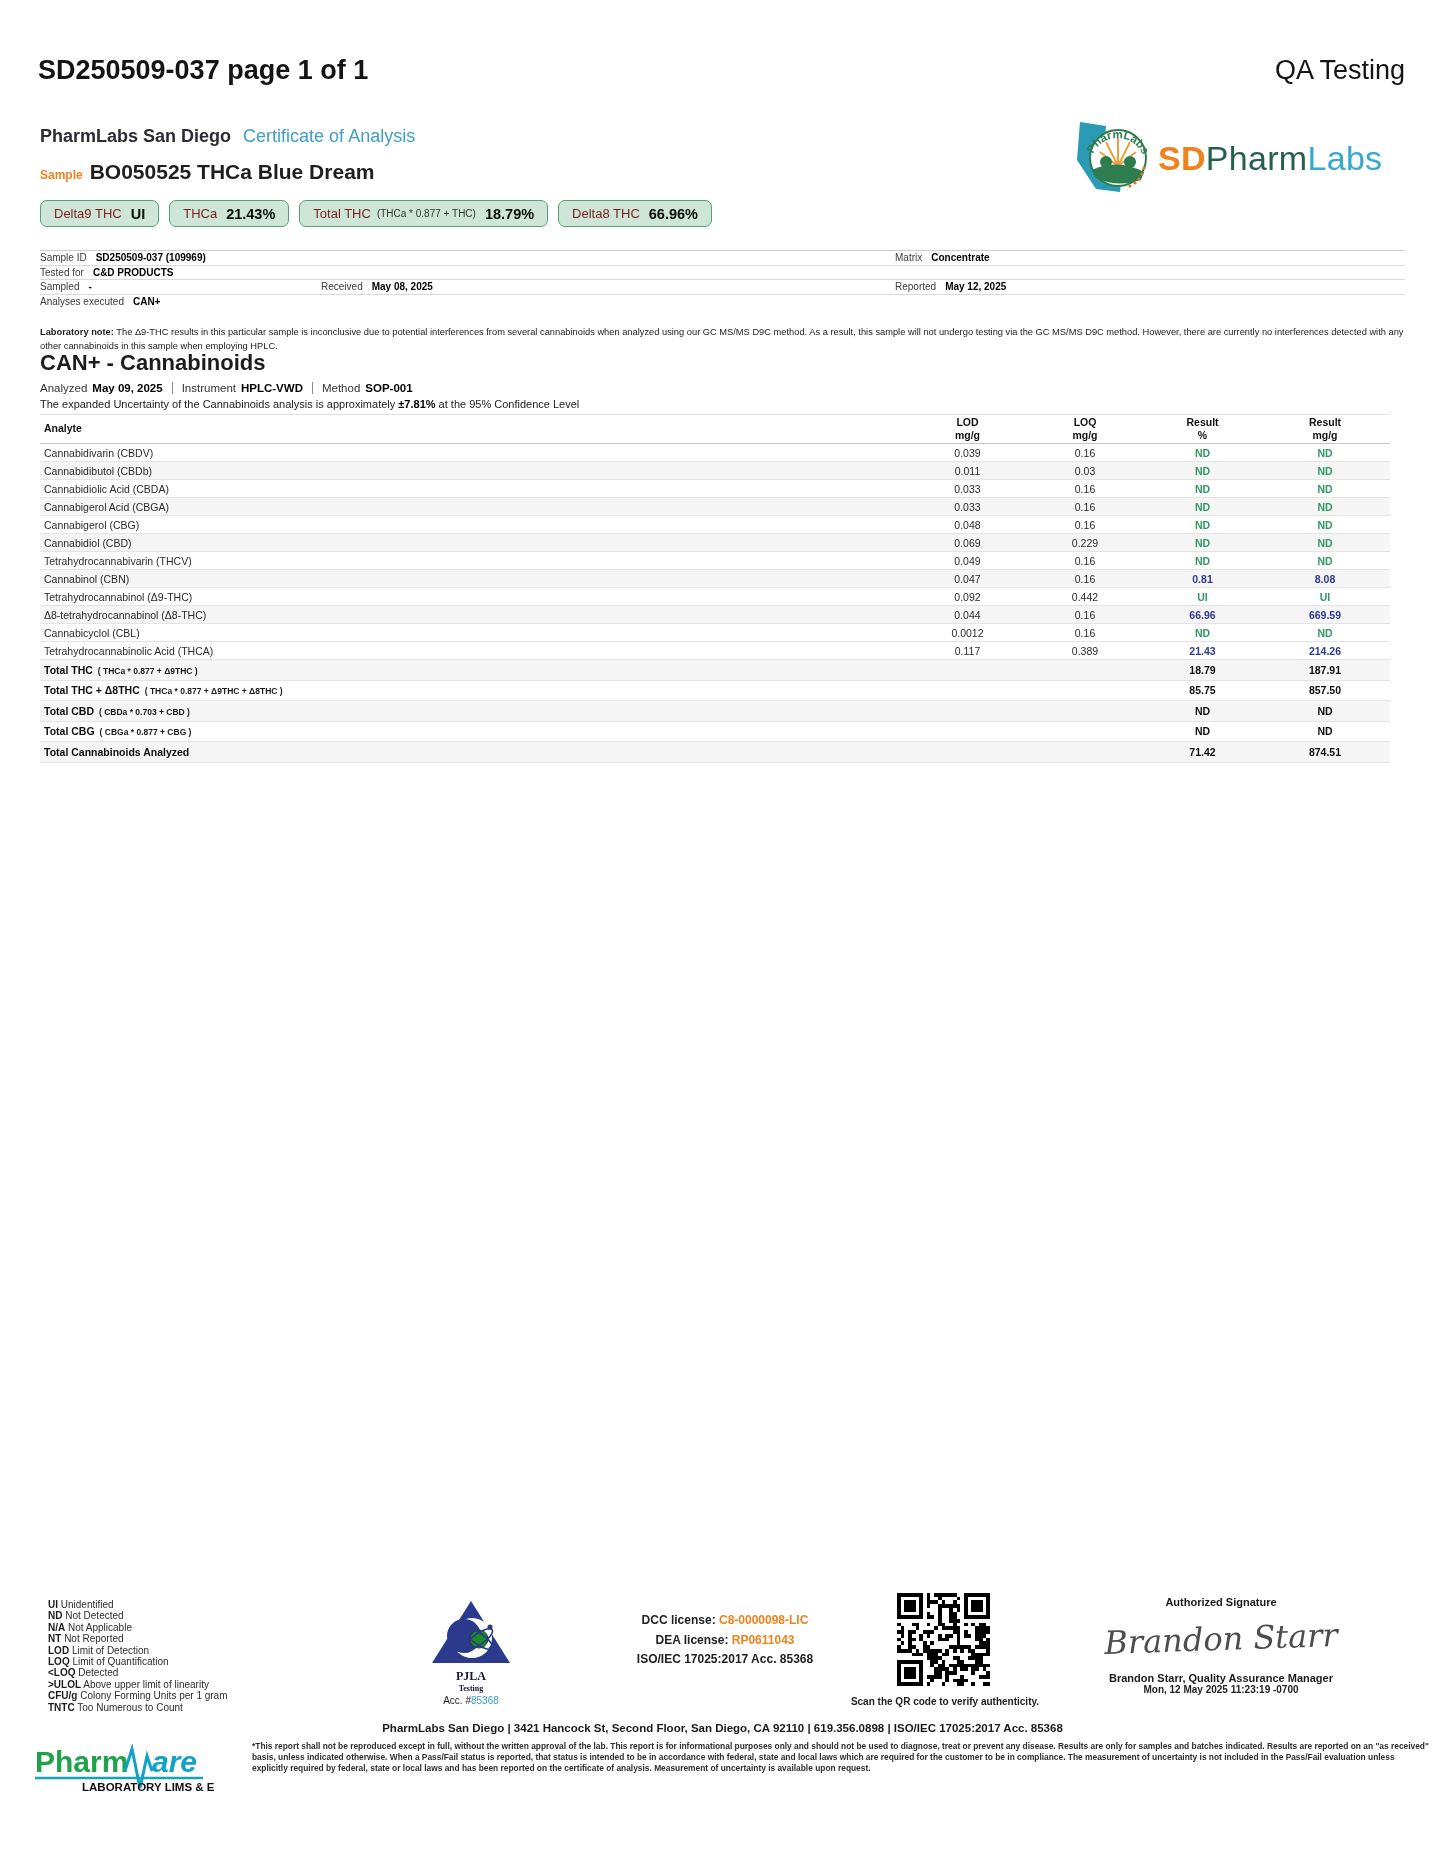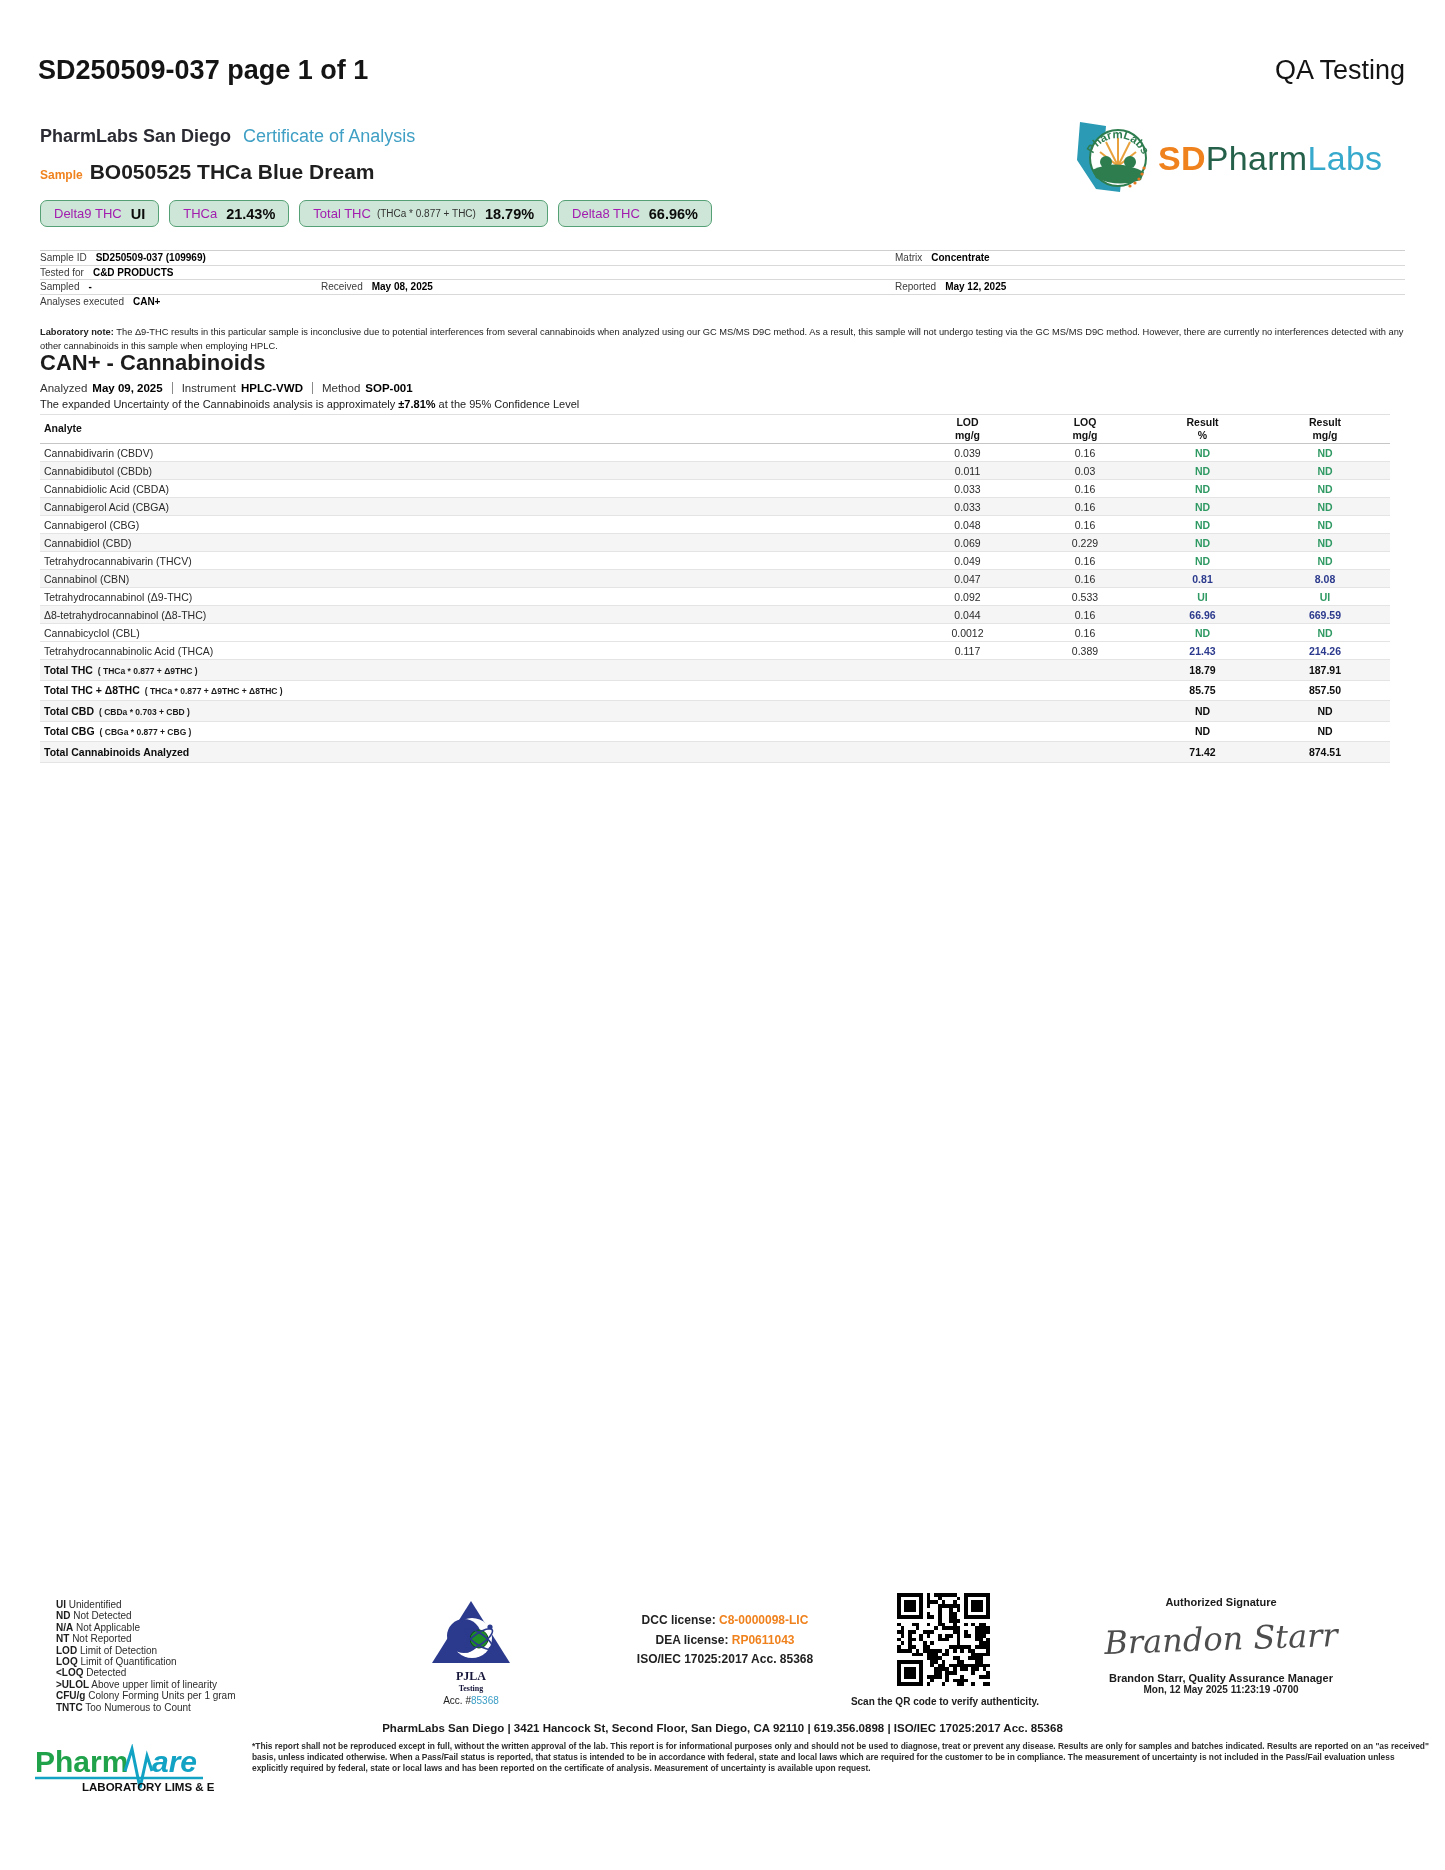--- a/index.html
+++ b/index.html
@@ -21,21 +21,21 @@
   .sd-logo { position:absolute; left:1068px; top:116px; display:flex; align-items:center; gap:6px; }
   .sd-text { font-size:34px; letter-spacing:0.3px; white-space:nowrap; }
   .sd-text .sd { color:#f0821e; font-weight:700; }
   .sd-text .pharm { color:#25604b; font-weight:500; }
   .sd-text .labs { color:#36a9cc; font-weight:500; }
 
   
   .badges { position:absolute; left:40px; top:200px; display:flex; gap:10px; }
   .badge { display:flex; align-items:center; gap:9px; height:27px; padding:0 13px;
            background:#cde6d7; border:1.6px solid #55a075; border-radius:7px; box-sizing:border-box; }
-  .b-label { font-size:13px; color:#a21caf; font-weight:500; white-space:nowrap; }
+  .b-label { font-size:13px; color:#7f1d1d; font-weight:500; white-space:nowrap; }
   .b-formula { font-size:10px; color:#333; font-weight:500; margin-left:-3px; white-space:nowrap; }
   .b-value { font-size:14.5px; color:#0b0b0b; font-weight:700; white-space:nowrap; }
 
   
   .sample-info { position:absolute; left:40px; top:250px; width:1365px; border-top:1px solid #cfcfcf; }
   .info-row { position:relative; height:13.5px; border-bottom:1px solid #d9d9d9; }
   .info-row:last-child { border-bottom:none; }
   .info-cell { position:absolute; top:1px; font-size:10px; line-height:12px; white-space:nowrap; }
   .slot-left { left:0; } .slot-mid { left:281px; } .slot-right { left:815px;padding-left:40px; }
   .i-label { color:#3b3b3b; margin-right:9px; }
@@ -66,21 +66,21 @@
   .t-row.stripe { background:#f5f5f5; }
   .c-analyte { padding-left:4px; color:#2a2a2a; display:flex; align-items:baseline; gap:5px; white-space:nowrap; }
   .a-name.tbold { font-weight:700; color:#0d0d0d; }
   .a-formula { font-size:8.5px; font-weight:700; color:#1a1a1a; }
   .c-num { text-align:center; color:#2a2a2a; }
   .v-nd { color:#2f9963; font-weight:700; }
   .v-num { color:#2c3a8d; font-weight:700; }
   .v-total { color:#0d0d0d; font-weight:700; }
 
   
-  .legend { position:absolute; left:56px; top:1599px; font-size:10px; line-height:11.4px; color:#2d2d2d; }
+  .legend { position:absolute; left:48px; top:1599px; font-size:10px; line-height:11.4px; color:#2d2d2d; }
   .legend b { color:#1c1c1c; }
 
   .pjla { position:absolute; left:416px; top:1600px; width:110px; text-align:center; }
   .pjla-name { font-family:"Liberation Serif", serif; font-size:12px; font-weight:700; color:#15153a; margin-top:1px; }
   .pjla-sub { font-family:"Liberation Serif", serif; font-size:8px; font-weight:700; color:#15153a; }
   .pjla-acc { font-size:10px; color:#222; margin-top:2px; }
   .pjla-acc .teal { color:#3b9ec6; }
 
   .licenses { position:absolute; left:615px; top:1611px; width:220px; text-align:center;
               font-size:12px; line-height:19.5px; white-space:nowrap; }
@@ -307,21 +307,21 @@
           <div class="c-num">0.047</div>
           <div class="c-num">0.16</div>
           <div class="c-num v-num">0.81</div>
           <div class="c-num v-num">8.08</div>
         </div>
         <div class="t-row">
           <div class="c-analyte">
             <span class="a-name">Tetrahydrocannabinol (Δ9-THC)</span>
           </div>
           <div class="c-num">0.092</div>
-          <div class="c-num">0.533</div>
+          <div class="c-num">0.442</div>
           <div class="c-num v-nd">UI</div>
           <div class="c-num v-nd">UI</div>
         </div>
         <div class="t-row stripe">
           <div class="c-analyte">
             <span class="a-name">Δ8-tetrahydrocannabinol (Δ8-THC)</span>
           </div>
           <div class="c-num">0.044</div>
           <div class="c-num">0.16</div>
           <div class="c-num v-num">66.96</div>

